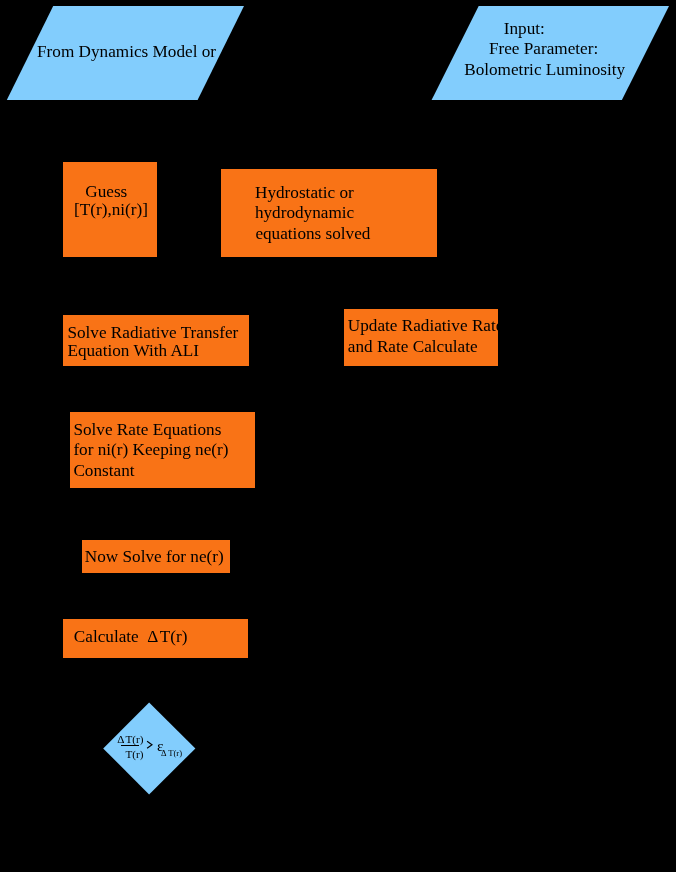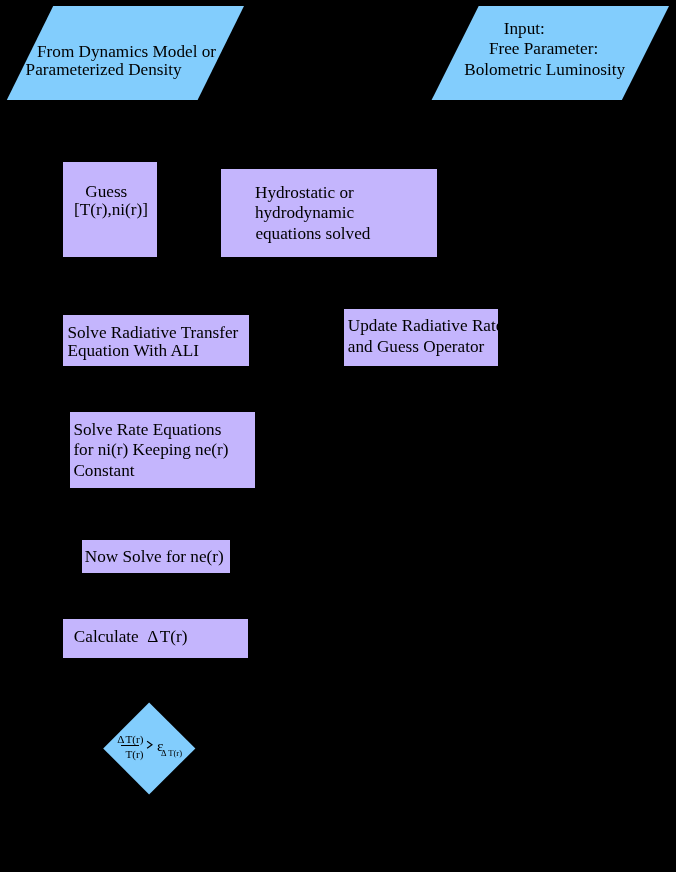--- a/index.html
+++ b/index.html
@@ -9,21 +9,21 @@
     background:#000000;
     overflow:hidden;
     font-family:"Liberation Serif", serif;
   }
   #stage {
     position:relative; width:676px; height:872px; background:#000000;
     
     will-change:transform;
   }
   .node { position:absolute; }
-  .box  { position:absolute; background:#c4b5fd; }
+  .box  { position:absolute; background:#f97316; }
   .shape { position:absolute; left:0; top:0; }
   .lbl {
     position:absolute; white-space:pre; color:#000000;
     font-size:17.2px; line-height:20px;
     
     opacity:0.999;
   }
   .frac { font-size:11.2px; line-height:13px; }
   .eps  { font-size:15.5px; line-height:18px; }
   .xs   { font-size:8.6px;  line-height:10px; }
@@ -32,21 +32,20 @@
 </head>
 <body>
 
 <div id="stage">
 
   <div class="node" style="left:0px;top:0px;width:250px;height:106px;">
     <svg class="shape" width="250" height="106" viewBox="0 0 250 106">
       <polygon points="53.2,6 244,6 197.6,100 6.8,100" fill="#82cdfd"></polygon>
     </svg>
     <div class="lbl" style="left:37px;top:41.7px;">From Dynamics Model or</div>
-    <div class="lbl" style="left:25.6px;top:59.8px;">Parameterized Density</div>
   </div>
 
   <div class="node" style="left:425px;top:0px;width:251px;height:106px;">
     <svg class="shape" width="251" height="106" viewBox="0 0 251 106">
       <polygon points="53.7,6 244,6 196.9,100 6.6,100" fill="#82cdfd"></polygon>
     </svg>
     <div class="lbl" style="left:78.8px;top:18.9px;">Input:</div>
     <div class="lbl" style="left:63.9px;top:38.6px;">Free Parameter:</div>
     <div class="lbl" style="left:39.2px;top:59.6px;">Bolometric Luminosity</div>
   </div>
@@ -62,21 +61,21 @@
     <div class="lbl" style="left:34.4px;top:54.8px;">equations solved</div>
   </div>
 
   <div class="node box" style="left:63.3px;top:315px;width:185.3px;height:51.3px;">
     <div class="lbl" style="left:4.1px;top:7.6px;">Solve Radiative Transfer</div>
     <div class="lbl" style="left:4.1px;top:25.5px;">Equation With ALI</div>
   </div>
 
   <div class="node box" style="left:344px;top:308.6px;width:154px;height:57.8px;">
     <div class="lbl" style="left:3.8px;top:7.6px;">Update Radiative Rates</div>
-    <div class="lbl" style="left:3.8px;top:28.5px;">and Guess Operator</div>
+    <div class="lbl" style="left:3.8px;top:28.5px;">and Rate Calculate</div>
   </div>
 
   <div class="node box" style="left:69.8px;top:412px;width:185px;height:75.5px;">
     <div class="lbl" style="left:3.6px;top:8.1px;">Solve Rate Equations</div>
     <div class="lbl" style="left:3.6px;top:28.3px;">for ni(r) Keeping ne(r)</div>
     <div class="lbl" style="left:3.6px;top:48.8px;">Constant</div>
   </div>
 
   <div class="node box" style="left:81.8px;top:539.6px;width:148.3px;height:33.2px;">
     <div class="lbl" style="left:3px;top:7.6px;">Now Solve for ne(r)</div>

